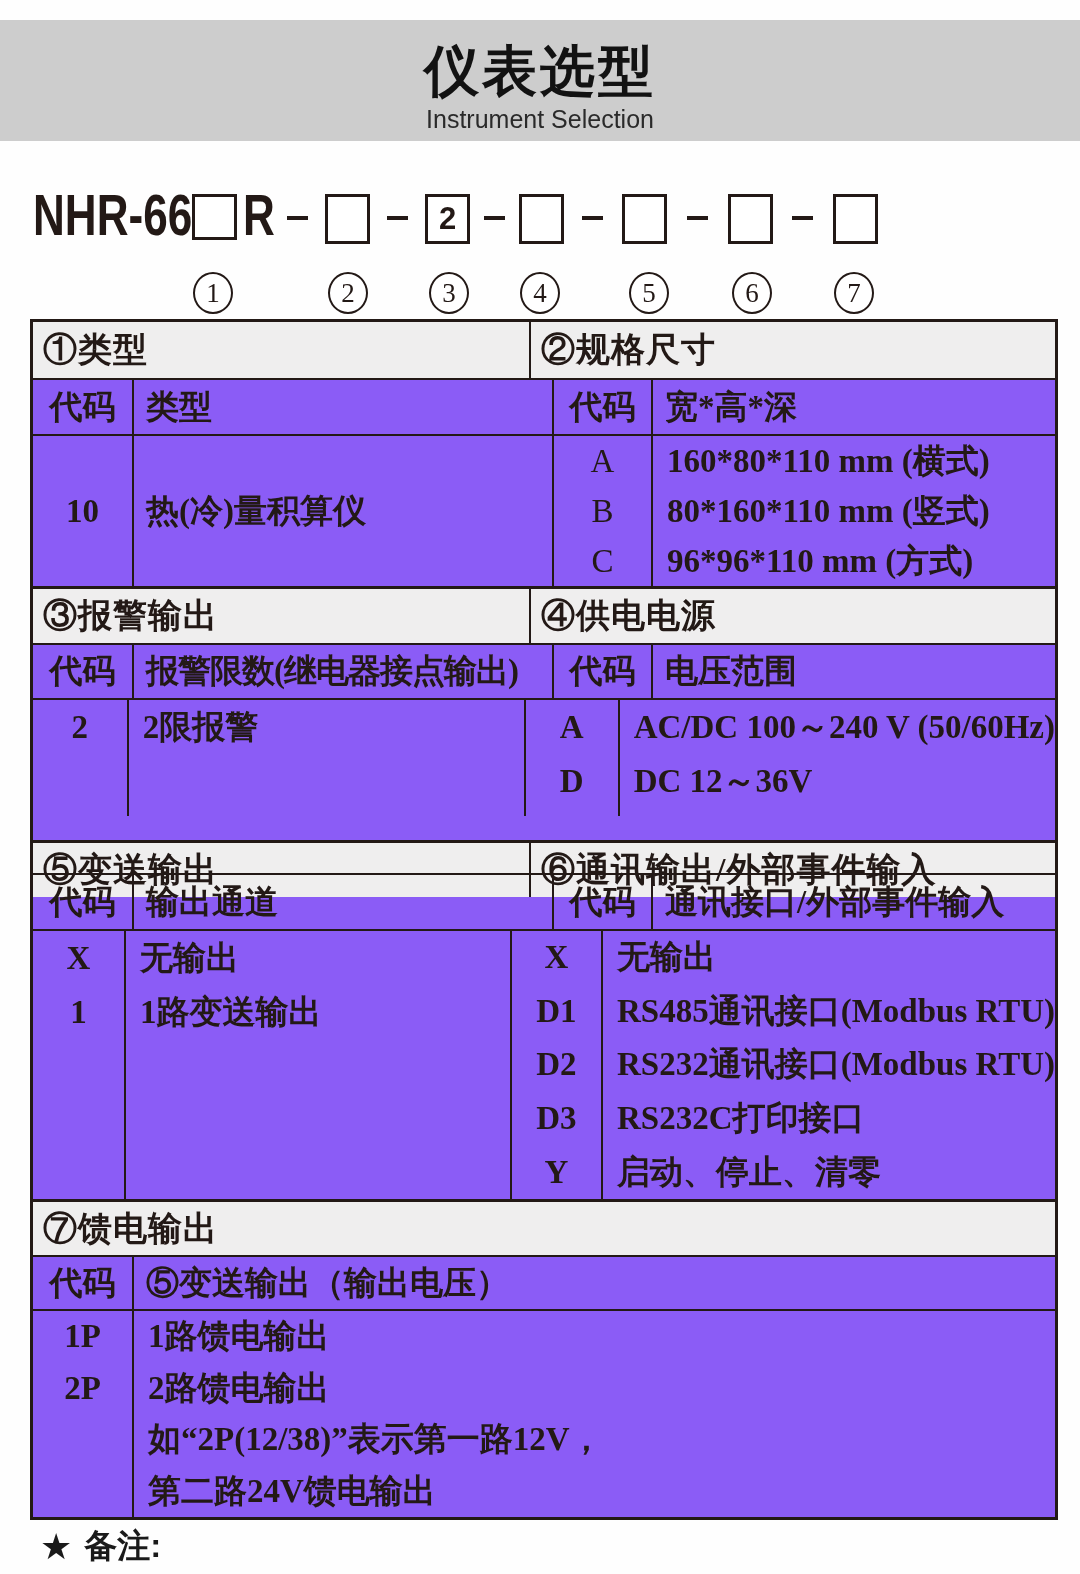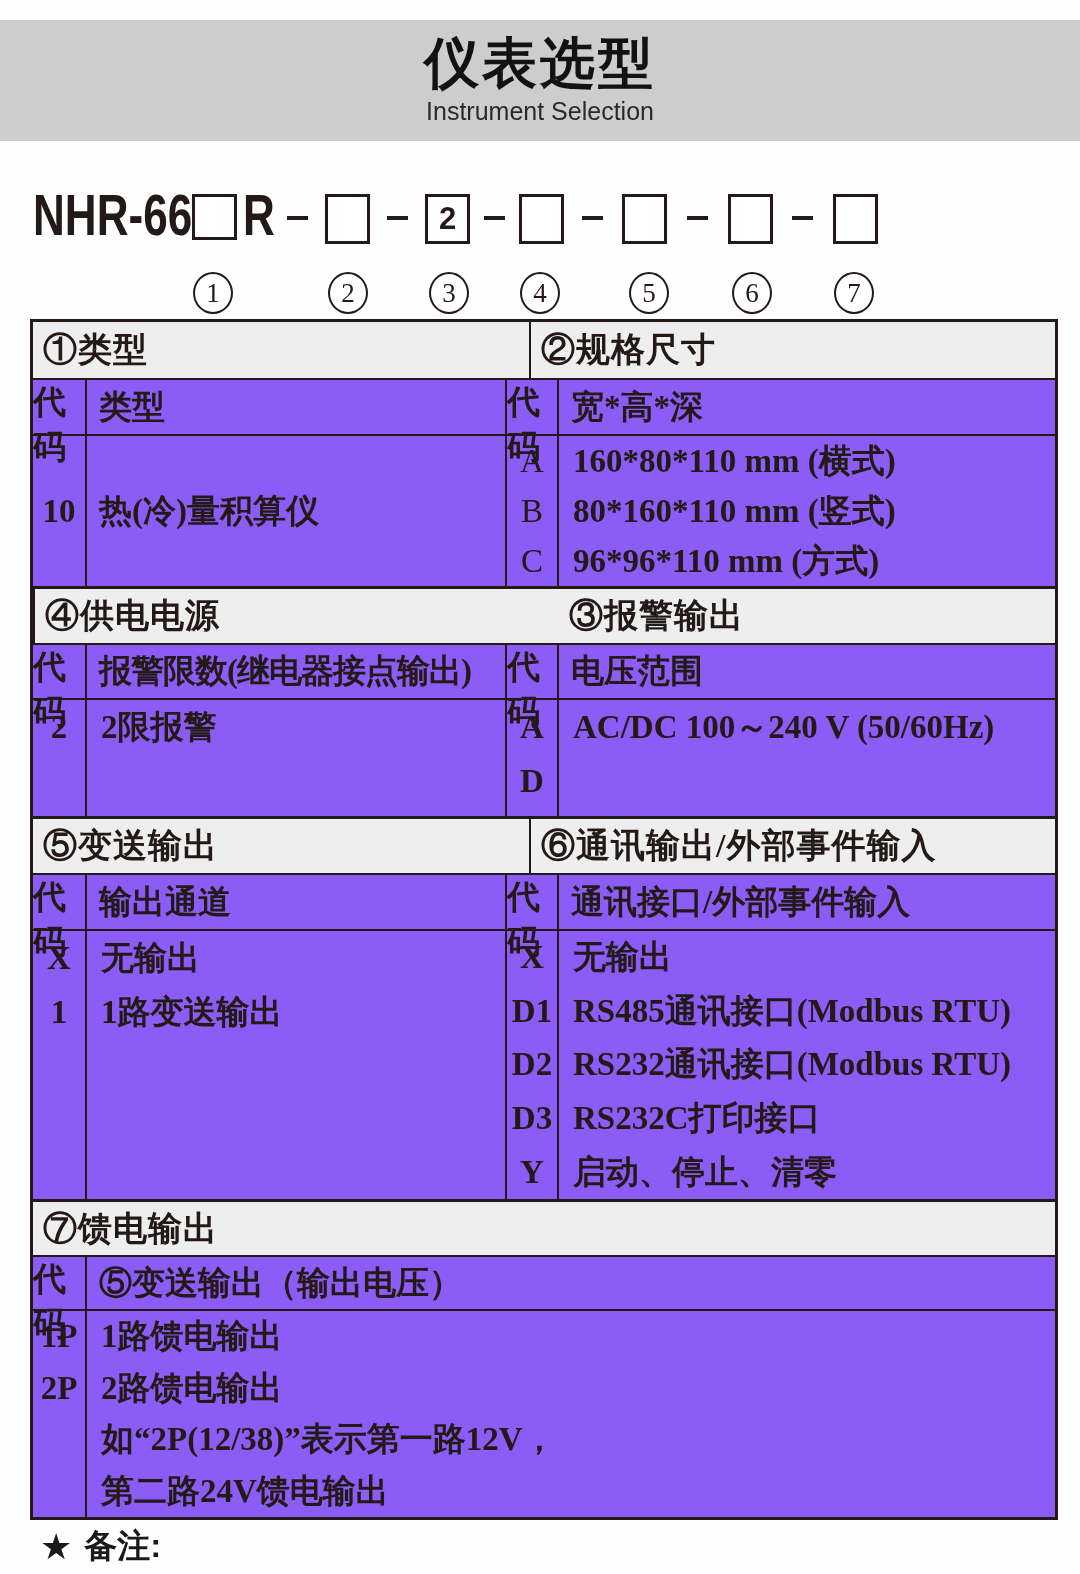--- a/index.html
+++ b/index.html
@@ -2,21 +2,21 @@
 <html><head>
 <meta charset="utf-8">
 <style>
   *{margin:0;padding:0;box-sizing:border-box}
   html,body{background:#ffffff}
   .page{position:relative;width:1080px;height:1574px;background:#fefefe;color:#231916;
         font-family:"Liberation Serif","DejaVu Serif",serif;overflow:hidden}
 
   
   .banner{position:absolute;left:0;top:20px;width:1080px;height:121px;background:#cdcdcd;text-align:center}
-  .banner-title{padding-top:16px;font-family:"Liberation Sans","DejaVu Sans",sans-serif;
+  .banner-title{padding-top:24px;font-family:"Liberation Sans","DejaVu Sans",sans-serif;
         font-size:55px;font-weight:600;letter-spacing:3px;color:#121212;line-height:1.0}
   .banner-sub{font-family:"Liberation Sans","DejaVu Sans",sans-serif;font-size:25px;font-weight:400;
         color:#2a2a2a;margin-top:8px;line-height:1.0}
 
   
   .model{position:absolute;left:0;top:185px;width:1080px;height:132px}
   .mtext{position:absolute;top:0;font-family:"Liberation Sans","DejaVu Sans",sans-serif;
         font-size:58px;font-weight:700;color:#231916;transform:scaleX(0.76);
         transform-origin:left center;white-space:nowrap;line-height:60px}
   .mbox{position:absolute;top:9px;width:45px;height:50px;border:3px solid #231916;background:#fff;
@@ -30,21 +30,21 @@
   .sel-table{position:absolute;left:30px;top:319px;width:1028px;height:1201px;border:3px solid #231916;background:#8b5cf6}
   .band{position:absolute;left:0;width:1022px;display:flex;border-top:2px solid #231916}
   .band.first{border-top:0}
   .band.thick{border-top:3px solid #231916}
   .cell{height:100%}
   .sec-cell{background:#efeeee;display:flex;align-items:center;padding-left:10px;
         font-size:34px;font-weight:700;letter-spacing:1px}
   .secL{width:496px}
   .secR{flex:1;border-left:2px solid #231916}
   .secFull{width:100%}
-  .codeCol{width:52px;display:flex;flex-direction:column}
+  .codeCol{width:99px;display:flex;flex-direction:column}
   .descL{width:420px;display:flex;flex-direction:column;border-left:2px solid #231916}
   .codeR{border-left:2px solid #231916}
   .descR{flex:1;display:flex;flex-direction:column;border-left:2px solid #231916}
   .descFull{flex:1;display:flex;flex-direction:column;border-left:2px solid #231916}
   .hdr{font-size:33px;font-weight:700;letter-spacing:0}
   .padL{padding-left:12px;justify-content:flex-start}
   .ln{display:flex;align-items:center;font-size:33px;font-weight:700;white-space:nowrap}
   .ln.codeLn{justify-content:center}
   .ln.descLn{padding-left:14px}
   .l50{height:50px}
@@ -130,22 +130,22 @@
         <div class="ln codeLn l50 rg">C</div>
       </div>
       <div class="cell descR" style="padding-top:0">
         <div class="ln descLn l50">160*80*110 mm (横式)</div>
         <div class="ln descLn l50">80*160*110 mm (竖式)</div>
         <div class="ln descLn l50">96*96*110 mm (方式)</div>
       </div>
     </div>
 
     <div class="band thick" style="top:264px;height:57px">
+      <div class="cell sec-cell secL">③报警输出</div>
       <div class="cell sec-cell secR">④供电电源</div>
-      <div class="cell sec-cell secL">③报警输出</div>
     </div>
 
     <div class="band" style="top:321px;height:55px">
       <div class="cell codeCol">
           <div class="fillC hdr">代码</div>
         </div>
       <div class="cell descL">
           <div class="fill hdr padL" style="letter-spacing:-1px">报警限数(继电器接点输出)</div>
         </div>
       <div class="cell codeCol codeR">
@@ -162,24 +162,25 @@
       </div>
       <div class="cell descL">
         <div class="ln descLn l54">2限报警</div>
       </div>
       <div class="cell codeCol codeR">
         <div class="ln codeLn l54">A</div>
         <div class="ln codeLn l54">D</div>
       </div>
       <div class="cell descR">
         <div class="ln descLn l54">AC/DC 100～240 V (50/60Hz)</div>
-      </div>
-    </div>
-
-    <div class="band thick" style="top:494px;height:57px">
+        <div class="ln descLn l54">DC 12～36V</div>
+      </div>
+    </div>
+
+    <div class="band thick" style="top:518px;height:57px">
       <div class="cell sec-cell secL">⑤变送输出</div>
       <div class="cell sec-cell secR">⑥通讯输出/外部事件输入</div>
     </div>
 
     <div class="band" style="top:551px;height:56px">
       <div class="cell codeCol">
           <div class="fillC hdr">代码</div>
         </div>
       <div class="cell descL">
           <div class="fill hdr padL">输出通道</div>

